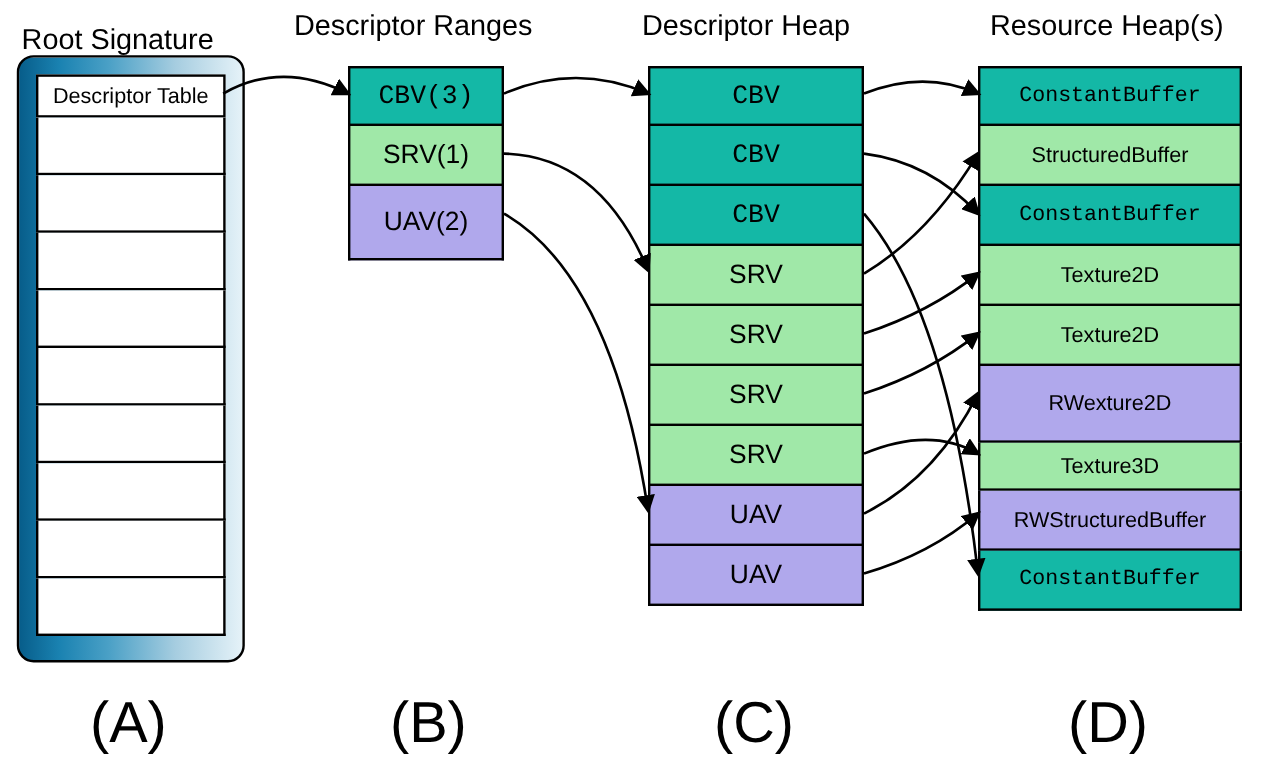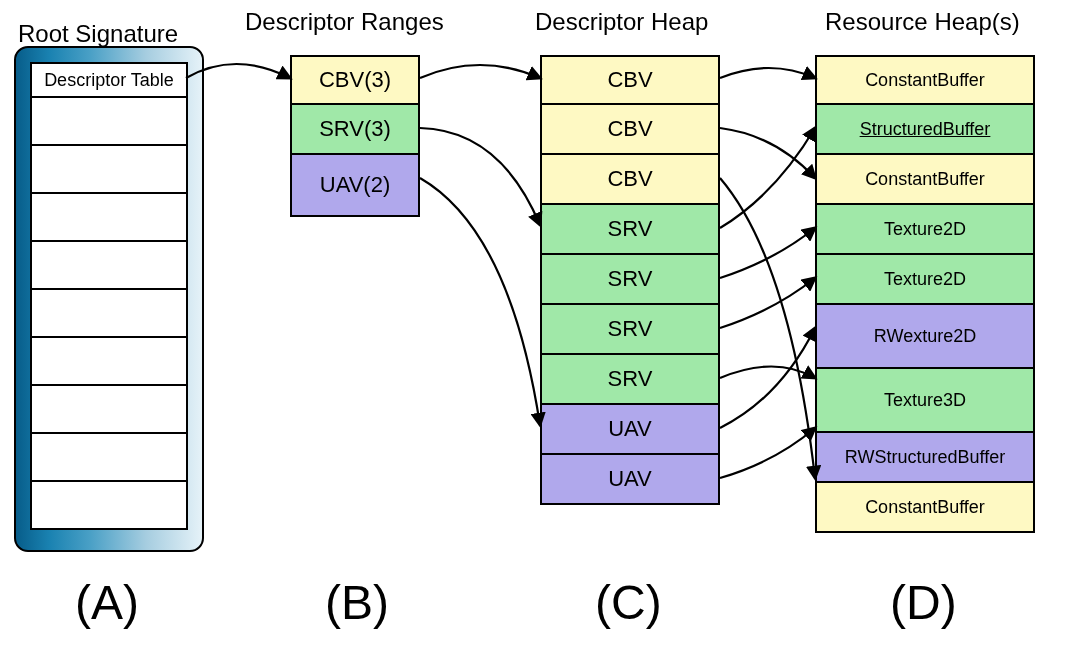--- a/index.html
+++ b/index.html
@@ -70,21 +70,21 @@
     border-bottom: 2px solid #000;
     box-sizing: border-box;
     display: flex;
     align-items: center;
     justify-content: center;
     font-size: 22px;
   }
   .cell:first-child {
     border-top: 2px solid #000;
   }
-  .cbv { background: #fef9c3; }
+  .cbv { background: #14b8a6; font-family: Liberation Mono, monospace; }
   .srv { background: #a0e8a8; }
   .uav { background: #b0a8ec; }
   .rh  { font-size: 18px; }
 
   svg.arrows {
     position: absolute;
     left: 0; top: 0;
     width: 1072px;
     height: 650px;
     pointer-events: none;
@@ -108,44 +108,44 @@
       <div class="root-cell"></div>
       <div class="root-cell"></div>
       <div class="root-cell"></div>
       <div class="root-cell"></div>
       <div class="root-cell"></div>
     </div>
 </div>
 
 <div class="stack" id="ranges-stack" style="left:290px; top:55px; width:130px;">
     <div class="cell cbv" style="height: 50px;">CBV(3)</div>
-    <div class="cell srv" style="height: 50px;">SRV(3)</div>
+    <div class="cell srv" style="height: 50px;">SRV(1)</div>
     <div class="cell uav" style="height: 62px;">UAV(2)</div>
   </div>
 
 <div class="stack" id="heap-stack" style="left:540px; top:55px; width:180px;">
     <div class="cell cbv" style="height: 50px;">CBV</div>
     <div class="cell cbv" style="height: 50px;">CBV</div>
     <div class="cell cbv" style="height: 50px;">CBV</div>
     <div class="cell srv" style="height: 50px;">SRV</div>
     <div class="cell srv" style="height: 50px;">SRV</div>
     <div class="cell srv" style="height: 50px;">SRV</div>
     <div class="cell srv" style="height: 50px;">SRV</div>
     <div class="cell uav" style="height: 50px;">UAV</div>
     <div class="cell uav" style="height: 50px;">UAV</div>
   </div>
 
 <div class="stack" id="resource-stack" style="left:815px; top:55px; width:220px;">
     <div class="cell cbv rh" style="height: 50px;">ConstantBuffer</div>
-    <div class="cell srv rh" style="height: 50px; text-decoration: underline;">StructuredBuffer</div>
+    <div class="cell srv rh" style="height: 50px;">StructuredBuffer</div>
     <div class="cell cbv rh" style="height: 50px;">ConstantBuffer</div>
     <div class="cell srv rh" style="height: 50px;">Texture2D</div>
     <div class="cell srv rh" style="height: 50px;">Texture2D</div>
     <div class="cell uav rh" style="height: 64px;">RWexture2D</div>
-    <div class="cell srv rh" style="height: 64px;">Texture3D</div>
+    <div class="cell srv rh" style="height: 40px;">Texture3D</div>
     <div class="cell uav rh" style="height: 50px;">RWStructuredBuffer</div>
     <div class="cell cbv rh" style="height: 50px;">ConstantBuffer</div>
   </div>
 
 <div class="bottom-label" style="left:75px;  top:575px;">(A)</div>
 <div class="bottom-label" style="left:325px; top:575px;">(B)</div>
 <div class="bottom-label" style="left:595px; top:575px;">(C)</div>
 <div class="bottom-label" style="left:890px; top:575px;">(D)</div>
 
 <svg class="arrows" id="arrows-svg">

